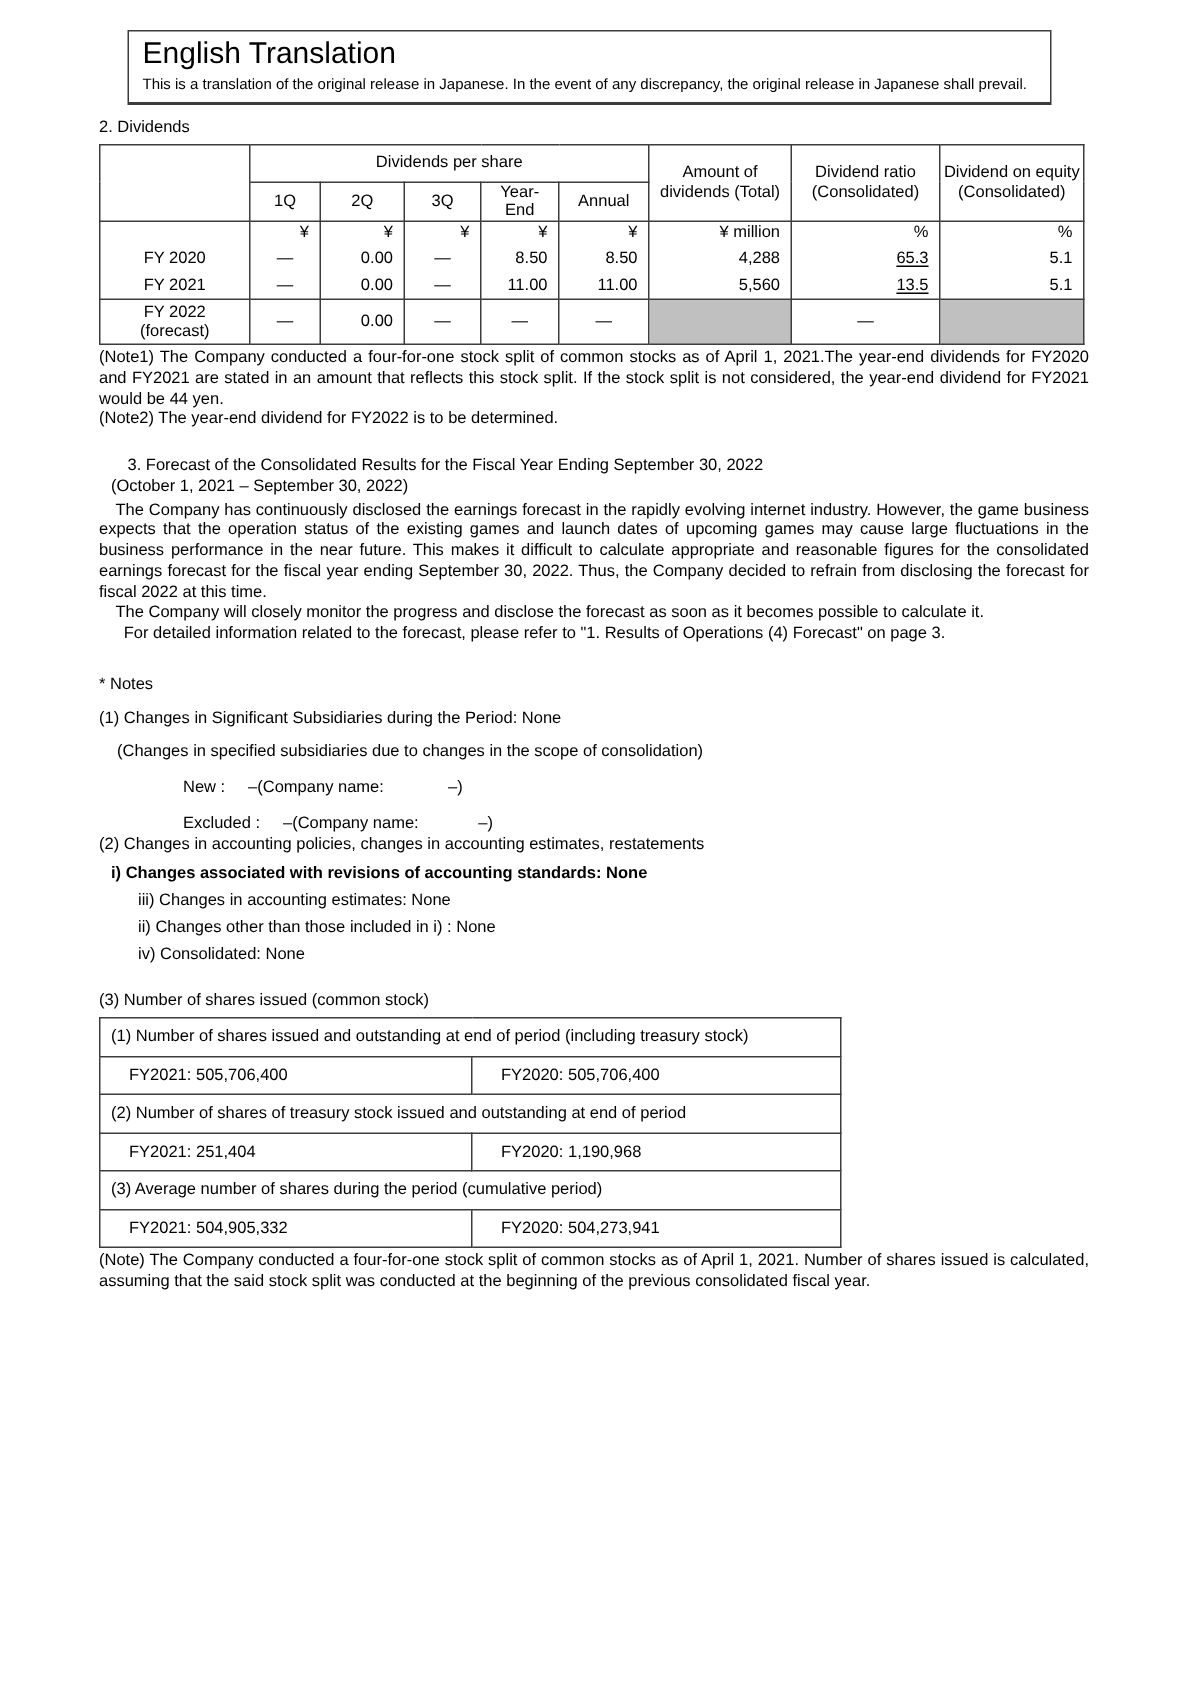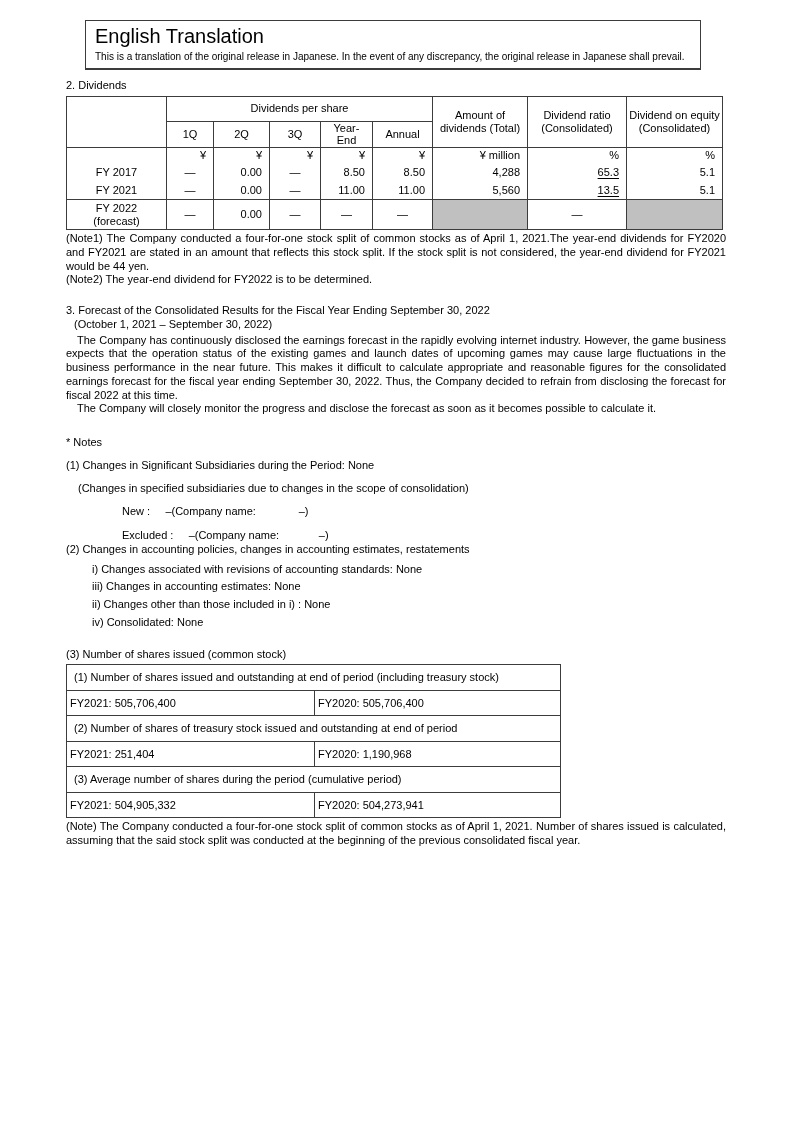--- a/index.html
+++ b/index.html
@@ -48,41 +48,41 @@
   .divtable .r-d1 td { border-top: none; border-bottom: none; }
   .divtable .r-d2 td { border-top: none; }
   .num { text-align: right !important; padding-right: 7px !important; }
   .ctr { text-align: center !important; padding-right: 0 !important; }
   .u { text-decoration: underline; text-underline-offset: 2px; }
   .gray { background: #c0c0c0; }
   .preline { white-space: pre-line; }
 
   
   .mt2 { margin-top: 2px; }
-  .sec3-head { margin-top: 17px; }
+  .sec3-head { margin-top: 17px; margin-left: 19px; }
   .sec3-period { margin-left: 8px; }
   .notes-head { margin-top: 20px; }
   .note-item { margin-top: 9px; }
   .note-caption { margin-top: 9px; margin-left: 12px; }
   .note-line { margin-top: 10px; margin-left: 24px; }
   .acct-title { }
-  .acct-first { margin-top: 6px; margin-left: 26px; }
+  .acct-first { margin-top: 6px; margin-left: 8px; font-weight: bold; }
   .acct-item { margin-top: 4px; margin-left: 26px; }
   .shares-title { margin-top: 18px; }
 
   
   .sharestable { width: 494px; margin-top: 3px; }
   .sharestable td {
     border: 1px solid #3c3c3c;
     padding: 0 4px 0 7px; text-align: left; vertical-align: middle;
     line-height: 1.15; overflow: hidden;
   }
   .sharestable .r-head { height: 26px; }
   .sharestable .r-val { height: 25px; }
-  .sharestable .r-val td { padding-left: 3px; }
+  .sharestable .r-val td { padding-left: 19px; }
 </style>
 </head>
 <body>
 
 <div class="content">
 
   <div class="transbox">
     <p class="title">English Translation</p>
     <p class="sub">This is a translation of the original release in Japanese. In the event of any discrepancy, the original release in Japanese shall prevail.</p>
   </div>
@@ -122,21 +122,21 @@
       <td class="num">¥</td>
       <td class="num">¥</td>
       <td class="num">¥</td>
       <td class="num">¥</td>
       <td class="num">¥</td>
       <td class="num">¥ million</td>
       <td class="num">%</td>
       <td class="num">%</td>
     </tr>
     <tr class="r-data r-d1">
-      <td>FY 2017</td>
+      <td>FY 2020</td>
       <td class="ctr">—</td>
       <td class="num">0.00</td>
       <td class="ctr">—</td>
       <td class="num">8.50</td>
       <td class="num">8.50</td>
       <td class="num">4,288</td>
       <td class="num u">65.3</td>
       <td class="num">5.1</td>
     </tr>
     <tr class="r-data r-d2">
@@ -165,20 +165,21 @@
   </tbody>
     </table>
 
   <p class="just mt2">(Note1) The Company conducted a four-for-one stock split of common stocks as of April 1, 2021.The year-end dividends for FY2020 and FY2021 are stated in an amount that reflects this stock split. If the stock split is not considered, the year-end dividend for FY2021 would be 44 yen.</p>
   <p>(Note2) The year-end dividend for FY2022 is to be determined.</p>
 
   <p class="sec3-head">3. Forecast of the Consolidated Results for the Fiscal Year Ending September 30, 2022</p>
   <p class="sec3-period">(October 1, 2021 – September 30, 2022)</p>
   <p class="just mt2"> The Company has continuously disclosed the earnings forecast in the rapidly evolving internet industry. However, the game business expects that the operation status of the existing games and launch dates of upcoming games may cause large fluctuations in the business performance in the near future. This makes it difficult to calculate appropriate and reasonable figures for the consolidated earnings forecast for the fiscal year ending September 30, 2022. Thus, the Company decided to refrain from disclosing the forecast for fiscal 2022 at this time.</p>
   <p class="nowrap"> The Company will closely monitor the progress and disclose the forecast as soon as it becomes possible to calculate it.</p>
+  <p class="nowrap">  For detailed information related to the forecast, please refer to "1. Results of Operations (4) Forecast" on page 3.</p>
 
   <p class="notes-head">* Notes</p>
 
   <p class="note-item">(1) Changes in Significant Subsidiaries during the Period: None</p>
   <p class="note-caption">(Changes in specified subsidiaries due to changes in the scope of consolidation)</p>
   <p class="note-line prespace">New :     –(Company name:              –)</p>
   <p class="note-line prespace">Excluded :     –(Company name:             –)</p>
 
   <p class="acct-title">(2) Changes in accounting policies, changes in accounting estimates, restatements</p>
   <p class="acct-first">i) Changes associated with revisions of accounting standards: None</p>

